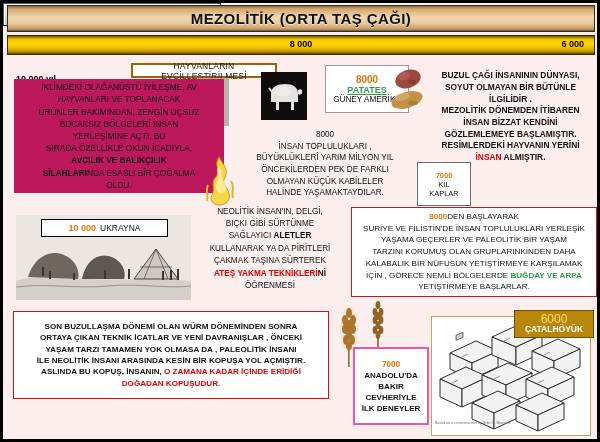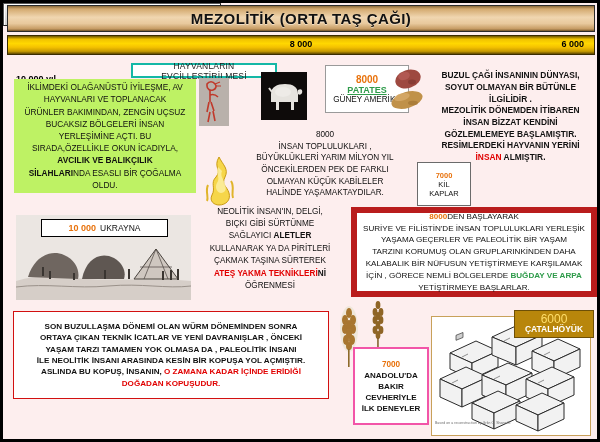--- a/index.html
+++ b/index.html
@@ -41,29 +41,29 @@
   
   .wbox{
     position:absolute;background:#ffffff;box-sizing:border-box;
     display:flex;flex-direction:column;justify-content:center;
   }
   .ctr{text-align:center;}
 
   
   #evcil{
     left:128px;top:60px;width:146px;height:15px;
-    border:2px solid #14b8a6;background:#fff;
+    border:2px solid #a16207;background:#fff;
     display:flex;align-items:center;justify-content:center;
   }
   #evcil .t{font-size:8.5px;color:#1a1a1a;letter-spacing:.2px;}
 
   
   #leftPara{
-    left:11px;top:76px;width:182px;height:114px;
-    background:#bef264;padding:11px 4px;
+    left:11px;top:76px;width:210px;height:114px;
+    background:#be185d;padding:11px 4px;
   }
   #leftPara .t{font-size:8.3px;line-height:12.2px;color:#101010;text-align:center;}
   #leftPara b{font-weight:bold;}
 
   
   #ukrBox{
     left:13px;top:212px;width:175px;height:85px;
     background:#e9e4e0;overflow:hidden;
   }
   #ukrLabel{
@@ -128,21 +128,21 @@
   #kil{
     left:414px;top:159px;width:54px;height:44px;
     border:1px solid #6b6b6b;background:#fff;align-items:center;
   }
   #kil .num{font-size:7.5px;font-weight:bold;color:#e8720c;}
   #kil .l{font-size:7.5px;color:#111;}
 
   
   #bugday{
     left:348px;top:204px;width:246px;height:90px;
-    border:6px solid #b91c1c;background:#fff;padding:2px 3px;
+    border:1px solid #b91c1c;background:#fff;padding:2px 3px;
   }
   #bugday .t{font-size:8.1px;line-height:11.8px;color:#101010;text-align:center;}
   #bugday .num{font-weight:bold;color:#e8720c;}
   #bugday .green{font-weight:bold;color:#2e9b4a;}
 
   
   #catalImg{
     left:428px;top:313px;width:158px;height:118px;
     border:1px solid #c8a15a;background:#fff;overflow:hidden;
   }

